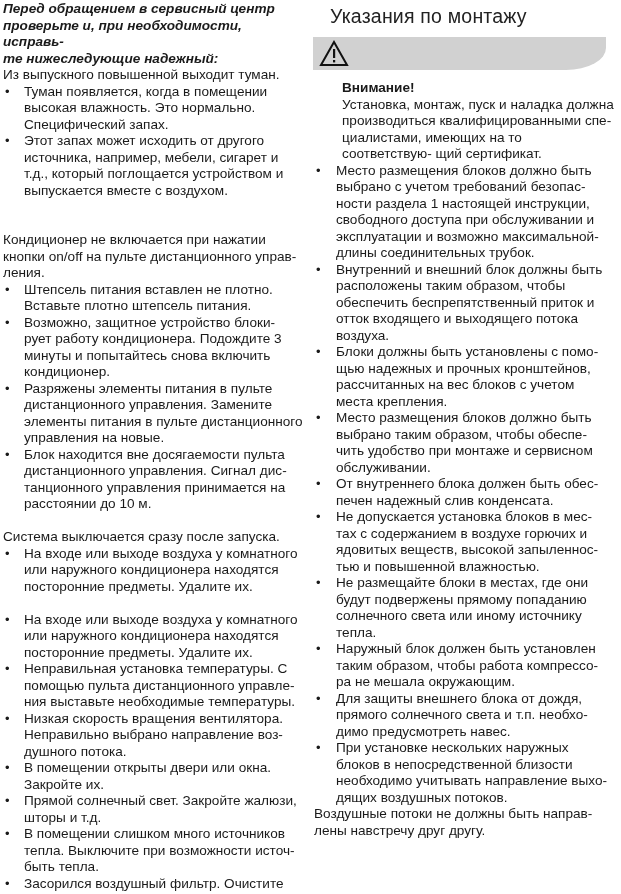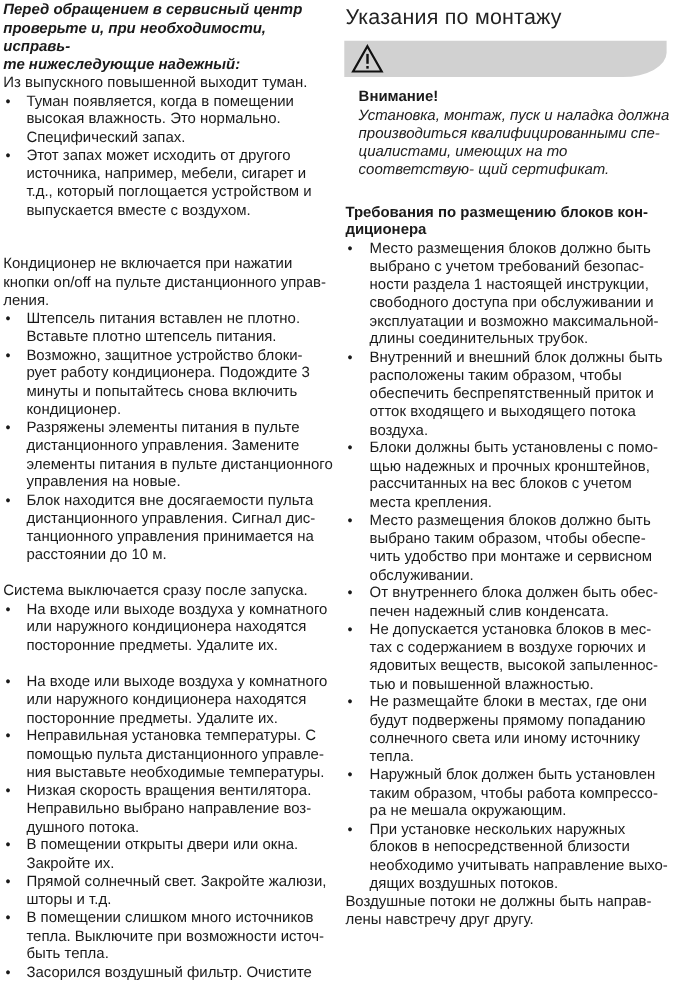--- a/index.html
+++ b/index.html
@@ -16,33 +16,33 @@
   ul { list-style: none; margin: 0; padding: 0; }
   li { position: relative; padding-left: 21px; }
   li::before {
     content: "•"; position: absolute; left: 2px; top: 0;
     font-size: 13px;
   }
   .block { }
   .gap { height: 16.5px; }
   .page-title {
     font-size: 19.5px; line-height: 24px; color: #222;
-    margin-top: 4px; margin-left: 0px; letter-spacing: 0.2px;
+    margin-top: 4px; margin-left: 16px; letter-spacing: 0.2px;
   }
   .warn-banner {
     position: relative; margin-top: 9px; width: 293px; height: 33px;
     background: #d1d1d1; border-bottom-right-radius: 40px 22px;
     margin-left: -1px;
   }
   .warn-icon {
     position: absolute; left: 6px; top: 3px; width: 30px; height: 27px;
   }
-  .warn-body { margin-left: 12px; margin-top: 10px; }
+  .warn-body { margin-left: 28px; margin-top: 10px; }
   .warn-title { font-weight: bold; }
-  .warn-text { font-style: italic; }
+  .warn-text { }
   .req-heading { font-weight: bold; margin-top: 22px; }
   .right-list li { padding-left: 22px; }
 </style>
 </head>
 <body>
 
 <div class="col col-left">
   <p class="lead-heading">
     <span>Перед обращением в сервисный центр</span><br>
     <span>проверьте и, при необходимости, исправь-</span><br>
@@ -100,26 +100,26 @@
       <rect x="14" y="9" width="2.2" height="9" fill="#111"></rect>
       <rect x="14" y="20" width="2.2" height="2.4" fill="#111"></rect>
     </svg>
   </div>
 
   <div class="warn-body">
     <p class="warn-title">Внимание!</p>
     <p class="warn-text">Установка, монтаж, пуск и наладка должна производиться квалифицированными спе- циалистами, имеющих на то соответствую- щий сертификат.</p>
   </div>
 
-  <p class="req-heading">Требования по размещению блоков кон- диционера</p>
   <ul class="right-list">
     <li><span>Место размещения блоков должно быть выбрано с учетом требований безопас- ности раздела 1 настоящей инструкции, свободного доступа при обслуживании и эксплуатации и возможно максимальной- длины соединительных трубок.</span></li>
     <li><span>Внутренний и внешний блок должны быть расположены таким образом, чтобы обеспечить беспрепятственный приток и отток входящего и выходящего потока воздуха.</span></li>
     <li><span>Блоки должны быть установлены с помо- щью надежных и прочных кронштейнов, рассчитанных на вес блоков с учетом места крепления.</span></li>
     <li><span>Место размещения блоков должно быть выбрано таким образом, чтобы обеспе- чить удобство при монтаже и сервисном обслуживании.</span></li>
     <li><span>От внутреннего блока должен быть обес- печен надежный слив конденсата.</span></li>
     <li><span>Не допускается установка блоков в мес- тах с содержанием в воздухе горючих и ядовитых веществ, высокой запыленнос- тью и повышенной влажностью.</span></li>
     <li><span>Не размещайте блоки в местах, где они будут подвержены прямому попаданию солнечного света или иному источнику тепла.</span></li>
     <li><span>Наружный блок должен быть установлен таким образом, чтобы работа компрессо- ра не мешала окружающим.</span></li>
+    <li><span>Для защиты внешнего блока от дождя, прямого солнечного света и т.п. необхо- димо предусмотреть навес.</span></li>
     <li><span>При установке нескольких наружных блоков в непосредственной близости необходимо учитывать направление выхо- дящих воздушных потоков.</span></li>
   </ul>
   <p>Воздушные потоки не должны быть направ- лены навстречу друг другу.</p>
 </div>
 
 </body></html>

